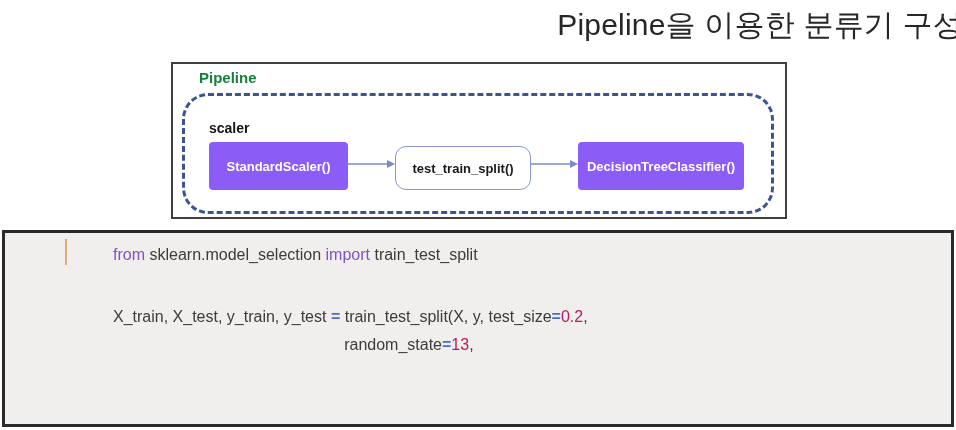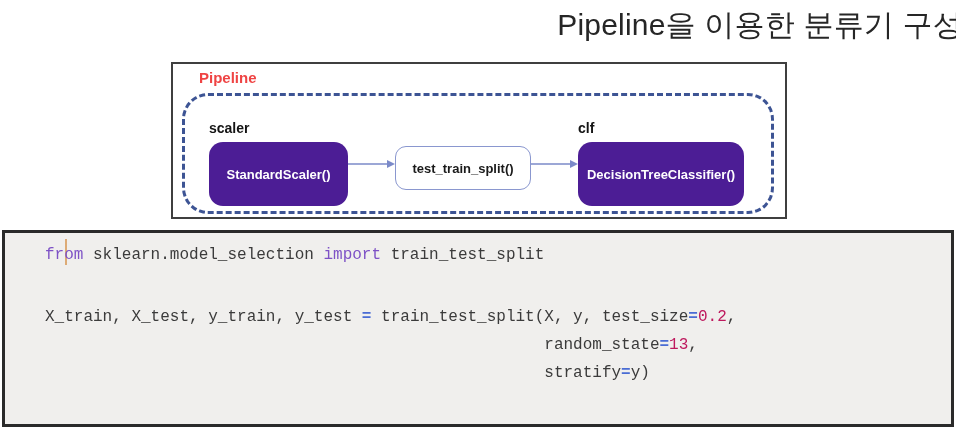--- a/index.html
+++ b/index.html
@@ -36,21 +36,21 @@
     height: 157px;
     background: #ffffff;
     border: 2px solid #3f3f3f;
   }
   .diagram-label {
     position: absolute;
     left: 26px;
     top: 5px;
     font-size: 15px;
     font-weight: 700;
-    color: #ef4444;
+    color: #15803d;
   }
   .dashed-region {
     position: absolute;
     left: 9px;
     top: 29px;
     width: 592px;
     height: 121px;
     border: 3px dashed #3d5494;
     border-radius: 26px;
   }
@@ -68,25 +68,25 @@
   .node {
     position: absolute;
     display: flex;
     align-items: center;
     justify-content: center;
     white-space: nowrap;
     font-size: 13px;
     font-weight: 700;
   }
   .node-filled {
-    background: #4c1d95;
+    background: #8b5cf6;
     color: #ffffff;
-    border-radius: 14px;
+    border-radius: 4px;
     top: 78px;
-    height: 64px;
+    height: 48px;
   }
   .node-1 { left: 36px;  width: 139px; }
   .node-3 { left: 405px; width: 166px; }
   .node-outline {
     background: #ffffff;
     color: #1a1a1a;
     border: 1.5px solid #8a97cf;
     border-radius: 11px;
     left: 222px;
     top: 82px;
@@ -117,22 +117,22 @@
     top: 6px;
     width: 2px;
     height: 26px;
     background: #ddab76;
   }
   .code {
     position: absolute;
     left: 0;
     top: 8px;
     width: 100%;
-    padding-left: 40px;
-    font-family: Liberation Mono, monospace;
+    padding-left: 108px;
+    font-family: Liberation Sans, sans-serif;
     font-size: 16px;
     color: #3b3b3b;
   }
   .line {
     height: 28px;
     line-height: 28px;
     white-space: pre;
   }
   .line.blank { height: 34px; }
   .kw  { color: #7e52c6; }
@@ -145,21 +145,20 @@
 
 <div class="canvas">
 
   <h1 class="slide-title">Pipeline을 이용한 분류기 구성</h1>
 
   <div class="diagram">
     <div class="diagram-label">Pipeline</div>
     <div class="dashed-region"></div>
 
     <div class="node-label label-scaler">scaler</div>
-    <div class="node-label label-clf">clf</div>
 
     <div class="node node-filled node-1">StandardScaler()</div>
 
     <svg class="arrow arrow-1" viewBox="0 0 47 12">
       <line x1="0" y1="6" x2="39" y2="6" stroke="#7b8ac9" stroke-width="1.5"></line>
       <polygon points="39,2 47,6 39,10" fill="#7b8ac9"></polygon>
     </svg>
 
     <div class="node node-outline node-2">test_train_split()</div>
 
@@ -171,17 +170,16 @@
     <div class="node node-filled node-3">DecisionTreeClassifier()</div>
   </div>
 
   <div class="codeblock">
     <div class="cell-indicator"></div>
     <div class="code">
       <div class="line"><span class="kw">from</span><span class="pl"> sklearn.model_selection </span><span class="kw">import</span><span class="pl"> train_test_split</span></div>
       <div class="line blank"></div>
       <div class="line"><span class="pl">X_train, X_test, y_train, y_test </span><span class="op">=</span><span class="pl"> train_test_split(X, y, test_size</span><span class="op">=</span><span class="num">0.2</span><span class="pl">,</span></div>
       <div class="line"><span class="pl">                                                    random_state</span><span class="op">=</span><span class="num">13</span><span class="pl">,</span></div>
-      <div class="line"><span class="pl">                                                    stratify</span><span class="op">=</span><span class="pl">y)</span></div>
     </div>
   </div>
 
 </div>
 
 </body></html>

